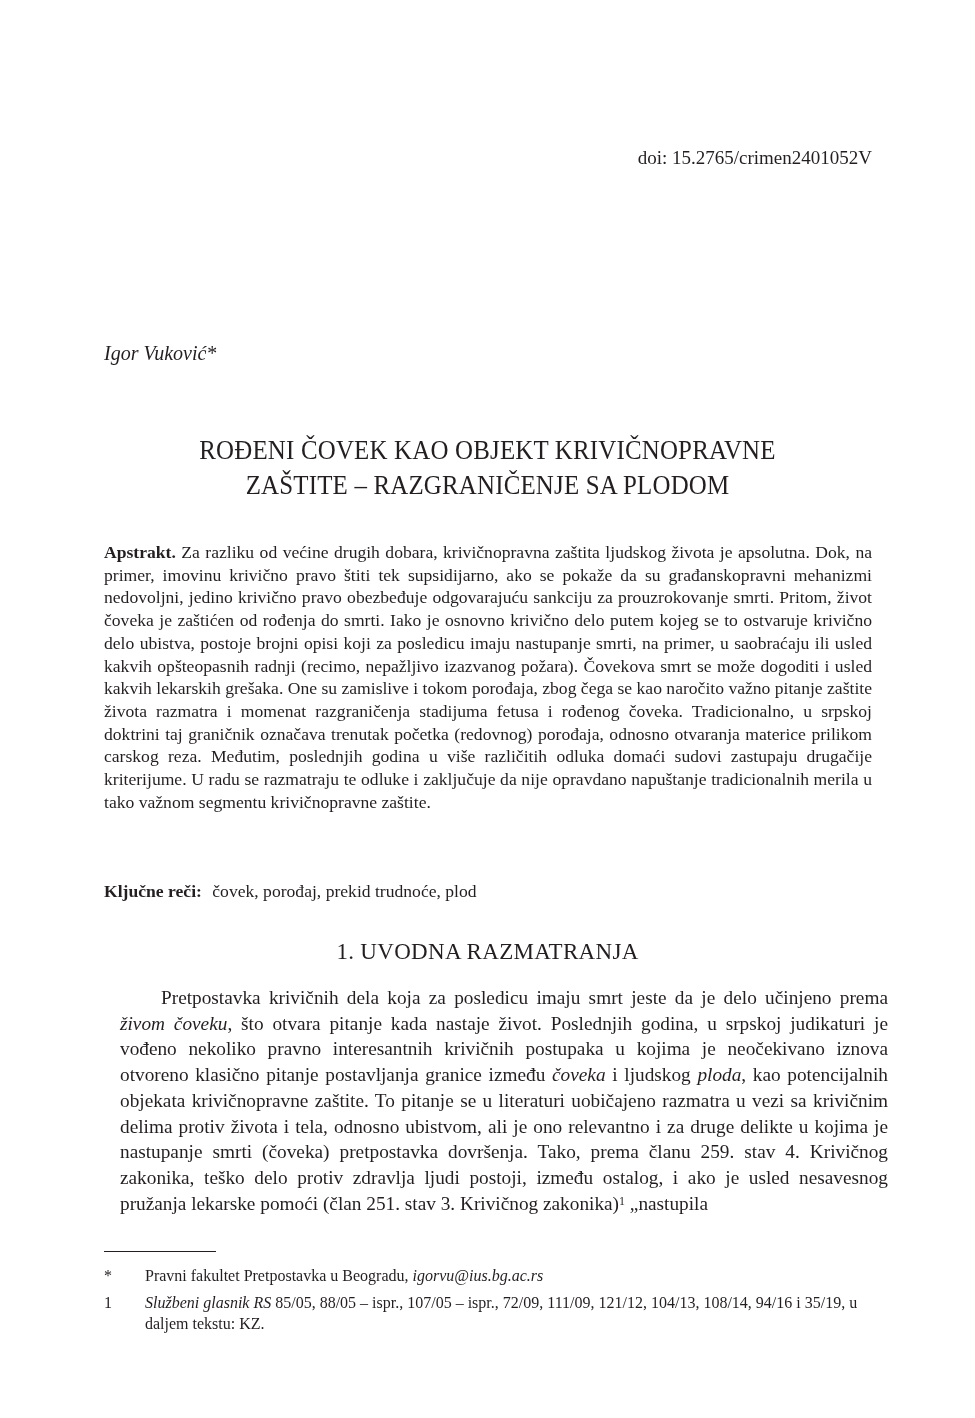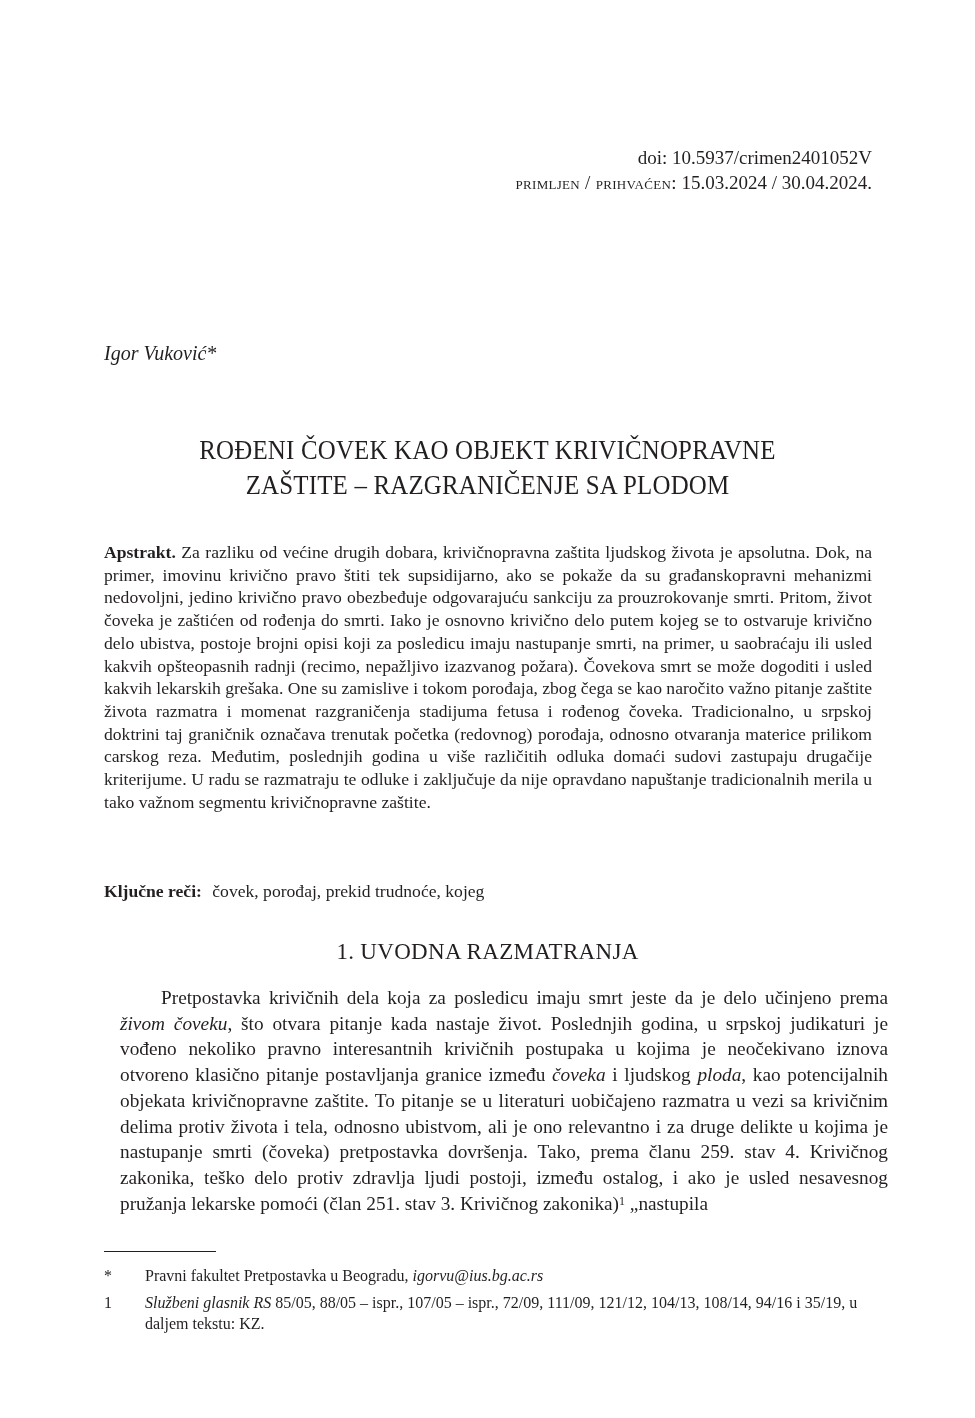--- a/index.html
+++ b/index.html
@@ -25,37 +25,36 @@
   .fn .mark { position: absolute; left: 0; top: 0; }
   .fn .txt { display: block; margin-left: 41px; }
   .fn i { font-style: italic; }
   .fn1 { top: 1265px; }
   .fn2 { top: 1292px; }
 </style>
 </head>
 <body>
 
 <div class="meta">
-  <div>doi: 10.5937/crimen2401052V</div>
-  <div><span class="sc" style="text-transform:lowercase">primljen / prihvaćen:</span> <span>15.03.2024 / 30.04.2024.</span></div>
+  <div>doi: 15.2765/crimen2401052V</div>
 </div>
 
 <div class="author">Igor Vuković*</div>
 
 <div class="title">
   <div>ROĐENI ČOVEK KAO OBJEKT KRIVIČNOPRAVNE</div>
   <div>ZAŠTITE – RAZGRANIČENJE SA PLODOM</div>
 </div>
 
 <div class="abstract">
   <b>Apstrakt.</b> <span>Za razliku od većine drugih dobara, krivičnopravna zaštita ljudskog života je apsolutna. Dok, na primer, imovinu krivično pravo štiti tek supsidijarno, ako se pokaže da su građanskopravni mehanizmi nedovoljni, jedino krivično pravo obezbeđuje odgovarajuću sankciju za prouzrokovanje smrti. Pritom, život čoveka je zaštićen od rođenja do smrti. Iako je osnovno krivično delo putem kojeg se to ostvaruje krivično delo ubistva, postoje brojni opisi koji za posledicu imaju nastupanje smrti, na primer, u saobraćaju ili usled kakvih opšteopasnih radnji (recimo, nepažljivo izazvanog požara). Čovekova smrt se može dogoditi i usled kakvih lekarskih grešaka. One su zamislive i tokom porođaja, zbog čega se kao naročito važno pitanje zaštite života razmatra i momenat razgraničenja stadijuma fetusa i rođenog čoveka. Tradicionalno, u srpskoj doktrini taj graničnik označava trenutak početka (redovnog) porođaja, odnosno otvaranja materice prilikom carskog reza. Međutim, poslednjih godina u više različitih odluka domaći sudovi zastupaju drugačije kriterijume. U radu se razmatraju te odluke i zaključuje da nije opravdano napuštanje tradicionalnih merila u tako važnom segmentu krivičnopravne zaštite.</span>
 </div>
 
 <div class="keywords">
-  <b>Ključne reči:</b> <span>čovek, porođaj, prekid trudnoće, kojeg</span>
+  <b>Ključne reči:</b> <span>čovek, porođaj, prekid trudnoće, plod</span>
 </div>
 
 <div class="section-h">1. UVODNA RAZMATRANJA</div>
 
 <div class="body-text"><span>Pretpostavka krivičnih dela koja za posledicu imaju smrt jeste da je delo učinjeno prema </span><i>živom čoveku</i><span>, što otvara pitanje kada nastaje život. Poslednjih godina, u srpskoj judikaturi je vođeno nekoliko pravno interesantnih krivičnih postupaka u kojima je neočekivano iznova otvoreno klasično pitanje postavljanja granice između </span><i>čoveka</i><span> i ljudskog </span><i>ploda</i><span>, kao potencijalnih objekata krivičnopravne zaštite. To pitanje se u literaturi uobičajeno razmatra u vezi sa krivičnim delima protiv života i tela, odnosno ubistvom, ali je ono relevantno i za druge delikte u kojima je nastupanje smrti (čoveka) pretpostavka dovršenja. Tako, prema članu 259. stav 4. Krivičnog zakonika, teško delo protiv zdravlja ljudi postoji, između ostalog, i ako je usled nesavesnog pružanja lekarske pomoći (član 251. stav 3. Krivičnog zakonika)</span><sup>1</sup><span> „nastupila</span></div>
 
 <div class="fn-rule"></div>
 
 <div class="fn fn1">
   <span class="mark">*</span>

